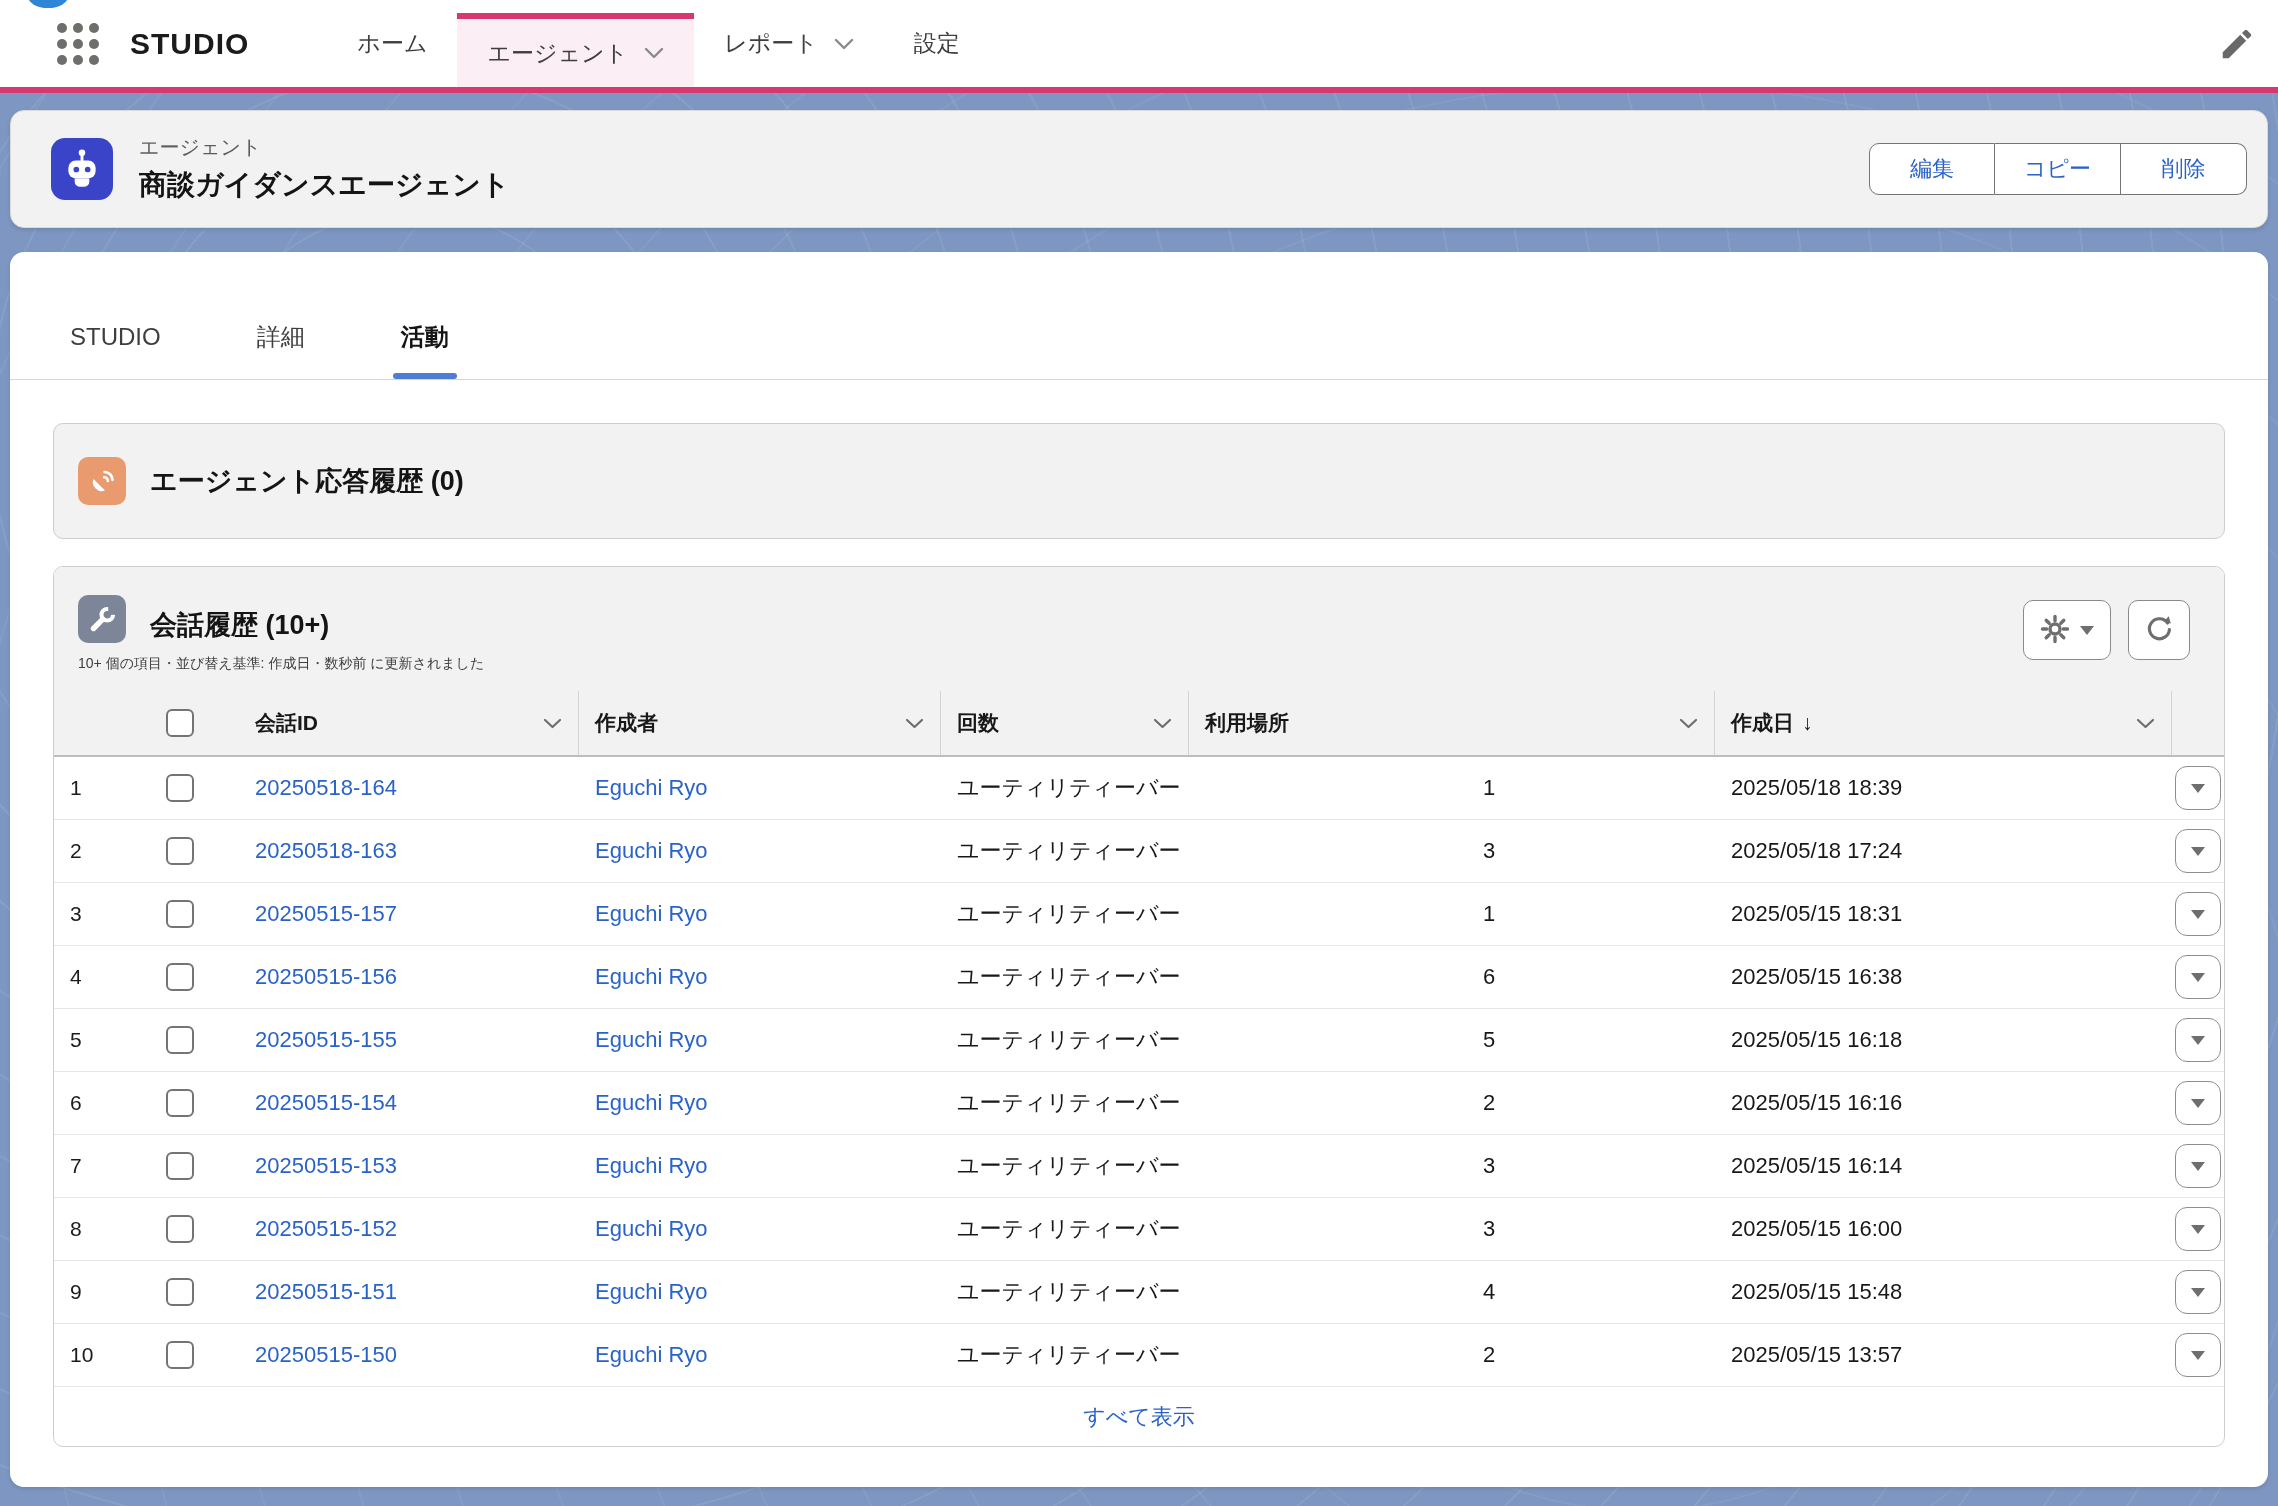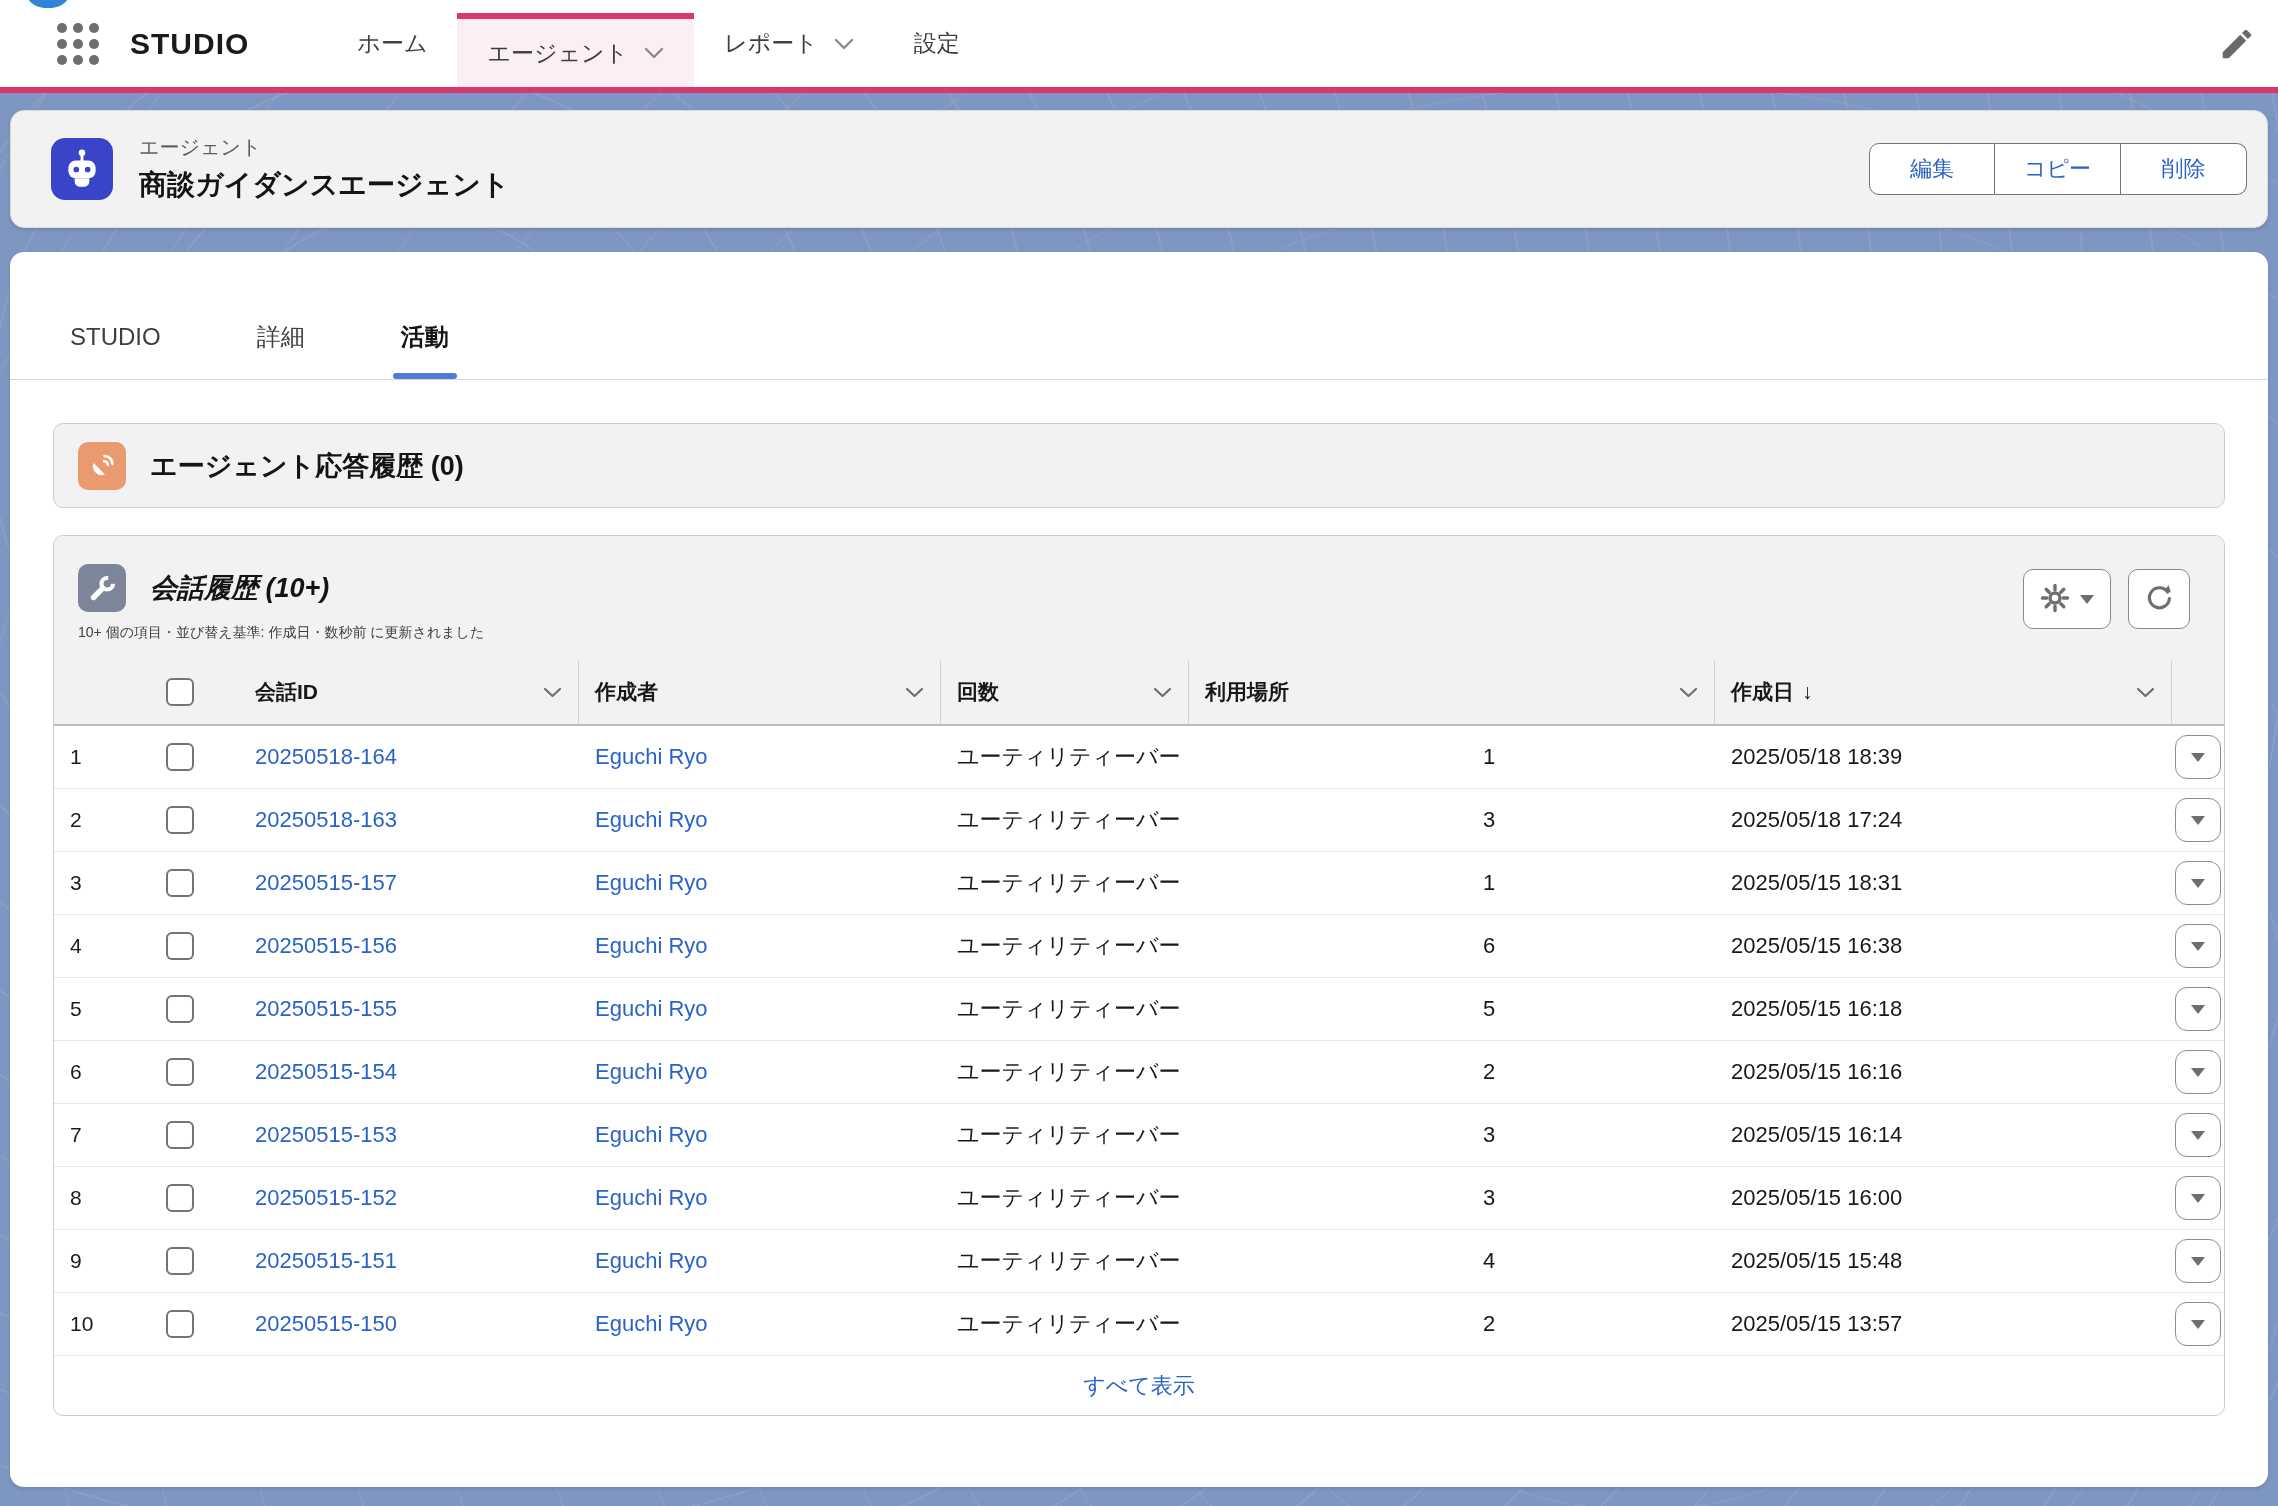--- a/index.html
+++ b/index.html
@@ -42,27 +42,27 @@
   .hbtn:first-child{border-radius:10px 0 0 10px;}
   .hbtn:last-child{border-radius:0 10px 10px 0;}
   
   .main-card{position:absolute;left:10px;top:252px;width:2258px;height:1235px;background:#fff;border-radius:14px;
     box-shadow:0 2px 4px rgba(0,0,0,0.12);overflow:hidden;}
   .tabs{height:128px;border-bottom:1px solid #d8d6d4;display:flex;align-items:center;padding:42px 0 0 60px;}
   .tab{position:relative;height:100%;display:flex;align-items:center;margin-right:96px;font-size:24px;color:var(--txt2);cursor:pointer;}
   .tab.active{font-weight:700;color:#141414;}
   .tab.active::after{content:"";position:absolute;left:-8px;right:-8px;bottom:0;height:6px;background:var(--underline);border-radius:3px;}
   .icon-tile{width:48px;height:48px;border-radius:10px;display:flex;align-items:center;justify-content:center;flex:none;}
-  .related-card{margin:43px 43px 0;height:85px;background:var(--gray-card);border:1px solid var(--border);
+  .related-card{margin:43px 43px 0;height:116px;background:var(--gray-card);border:1px solid var(--border);
     border-radius:10px;display:flex;align-items:center;padding:0 24px;}
   .card-title{font-size:27px;font-weight:700;color:#141414;margin-left:24px;}
   
   .conv-card{margin:27px 43px 0;background:#fff;border:1px solid var(--border);border-radius:10px;overflow:hidden;}
   .conv-header{background:var(--gray-card);padding:28px 24px 18px;position:relative;}
-  .conv-title-row{display:flex;align-items:center;font-style:italic;}
+  .conv-title-row{display:flex;align-items:flex-end;}
   .conv-meta{margin-top:12px;font-size:14px;color:var(--txt2);}
   .header-actions{position:absolute;top:33px;right:34px;display:flex;gap:17px;}
   .icon-btn{height:60px;background:#fff;border:1px solid #8a8a8a;border-radius:10px;display:flex;align-items:center;justify-content:center;cursor:pointer;gap:10px;}
   .icon-btn.gear{width:88px;}
   .icon-btn.refresh{width:62px;}
   .caret{width:0;height:0;border-left:7px solid transparent;border-right:7px solid transparent;border-top:9px solid #6e6e6e;}
   
   .thead{display:flex;background:var(--gray-card);border-bottom:2px solid #bfbdbb;height:66px;font-size:21px;font-weight:700;align-items:stretch;}
   .th{display:flex;align-items:center;padding:0 16px;cursor:pointer;}
   .th .chev{margin-left:auto;line-height:0;padding-left:10px;}

